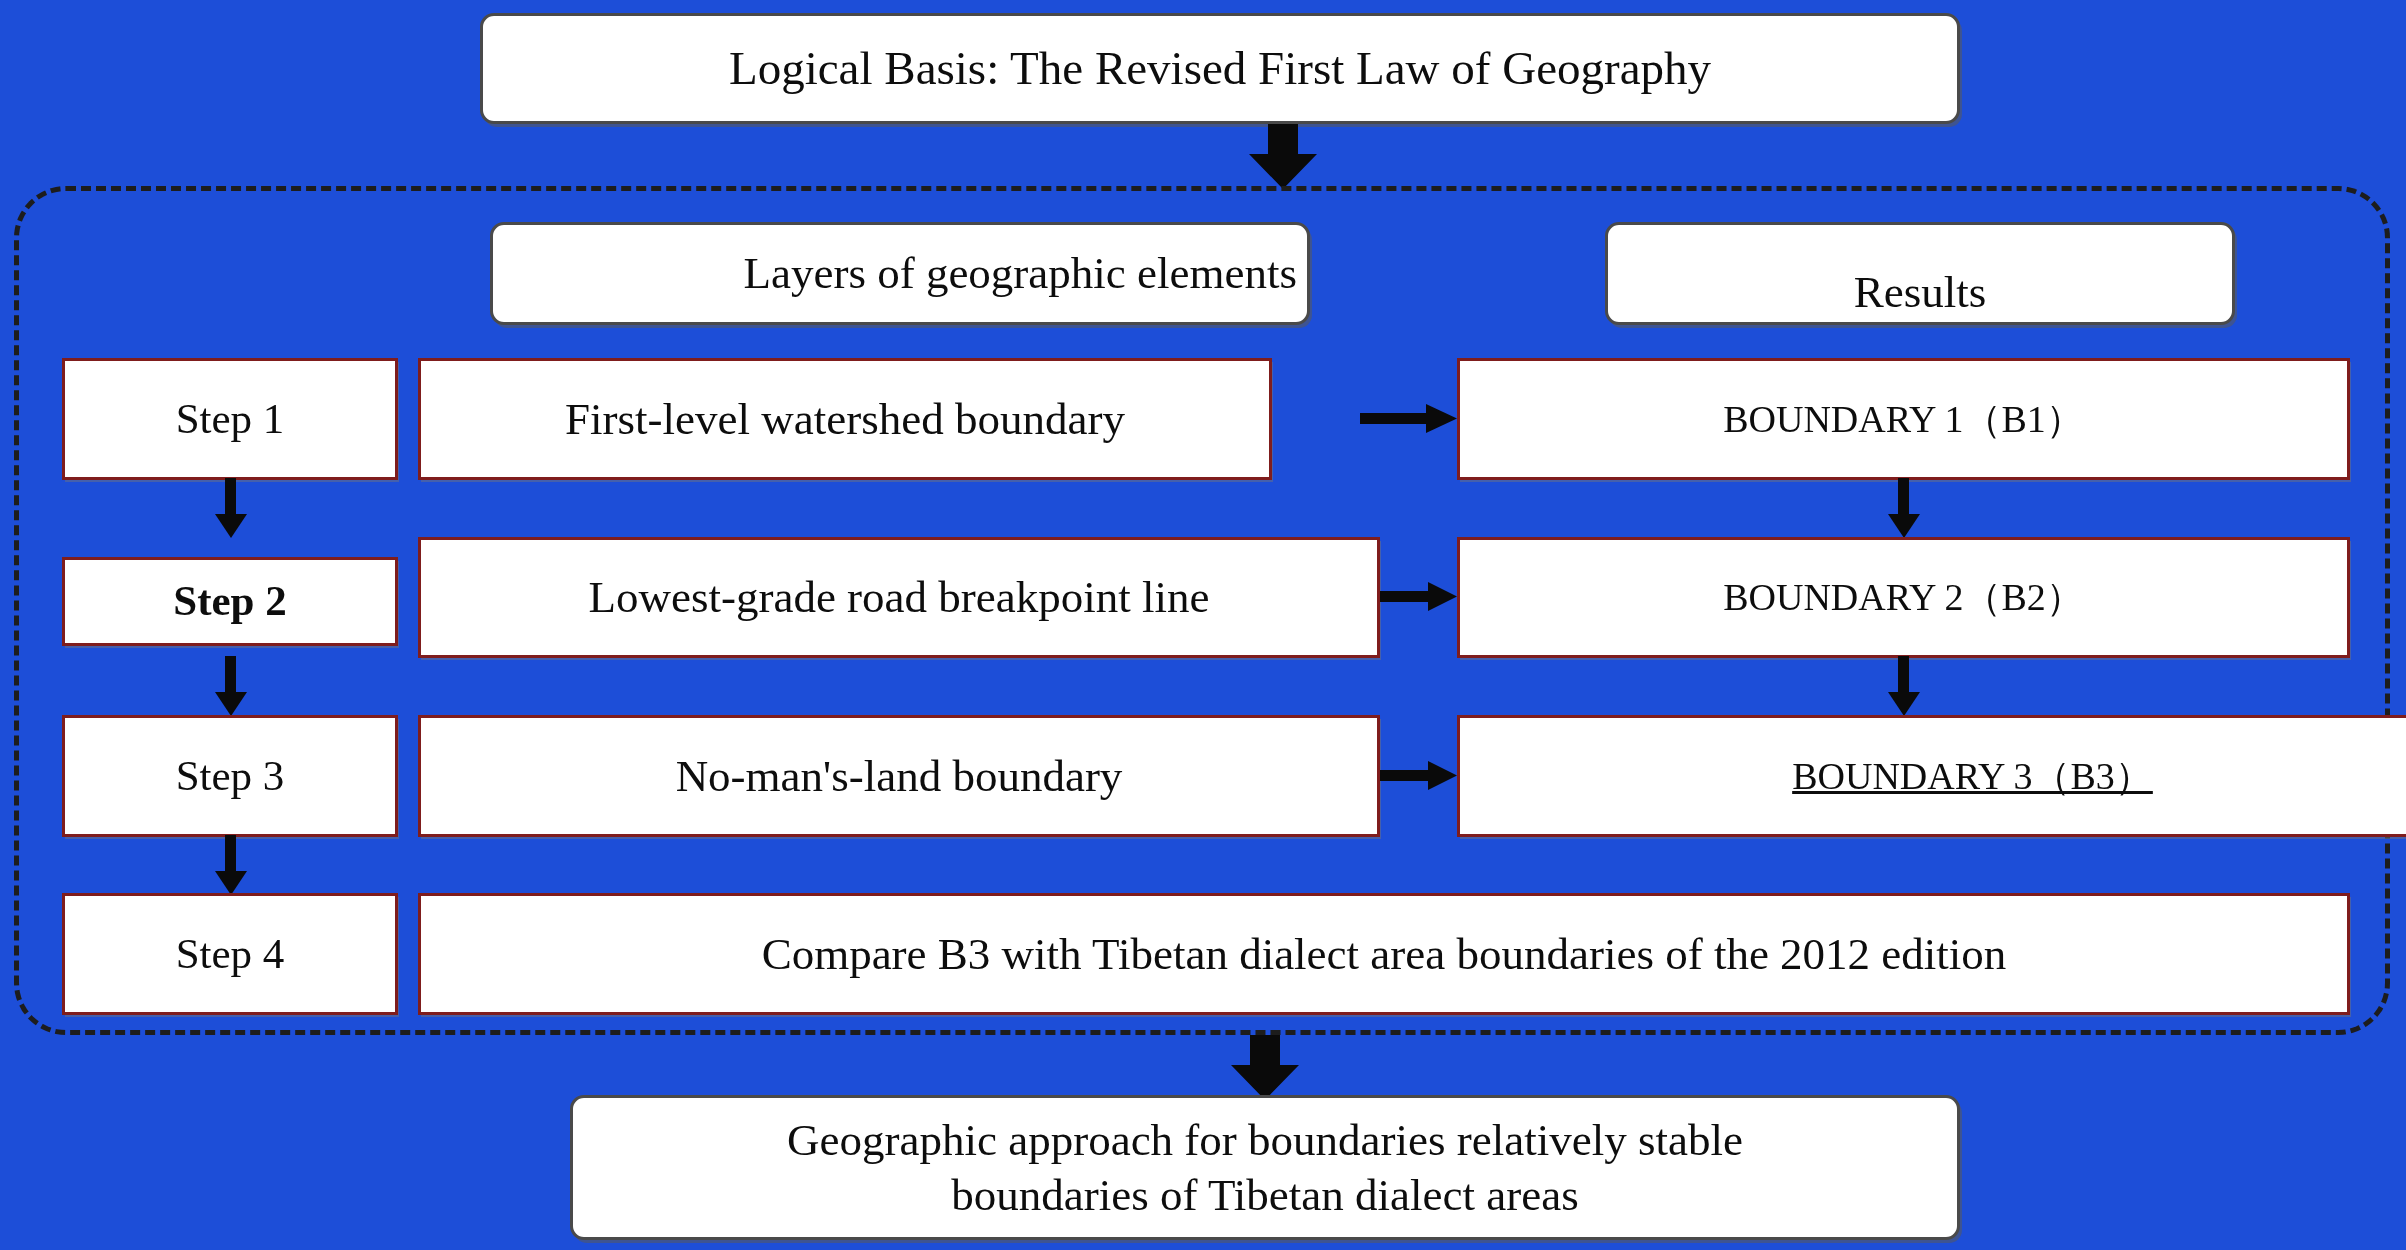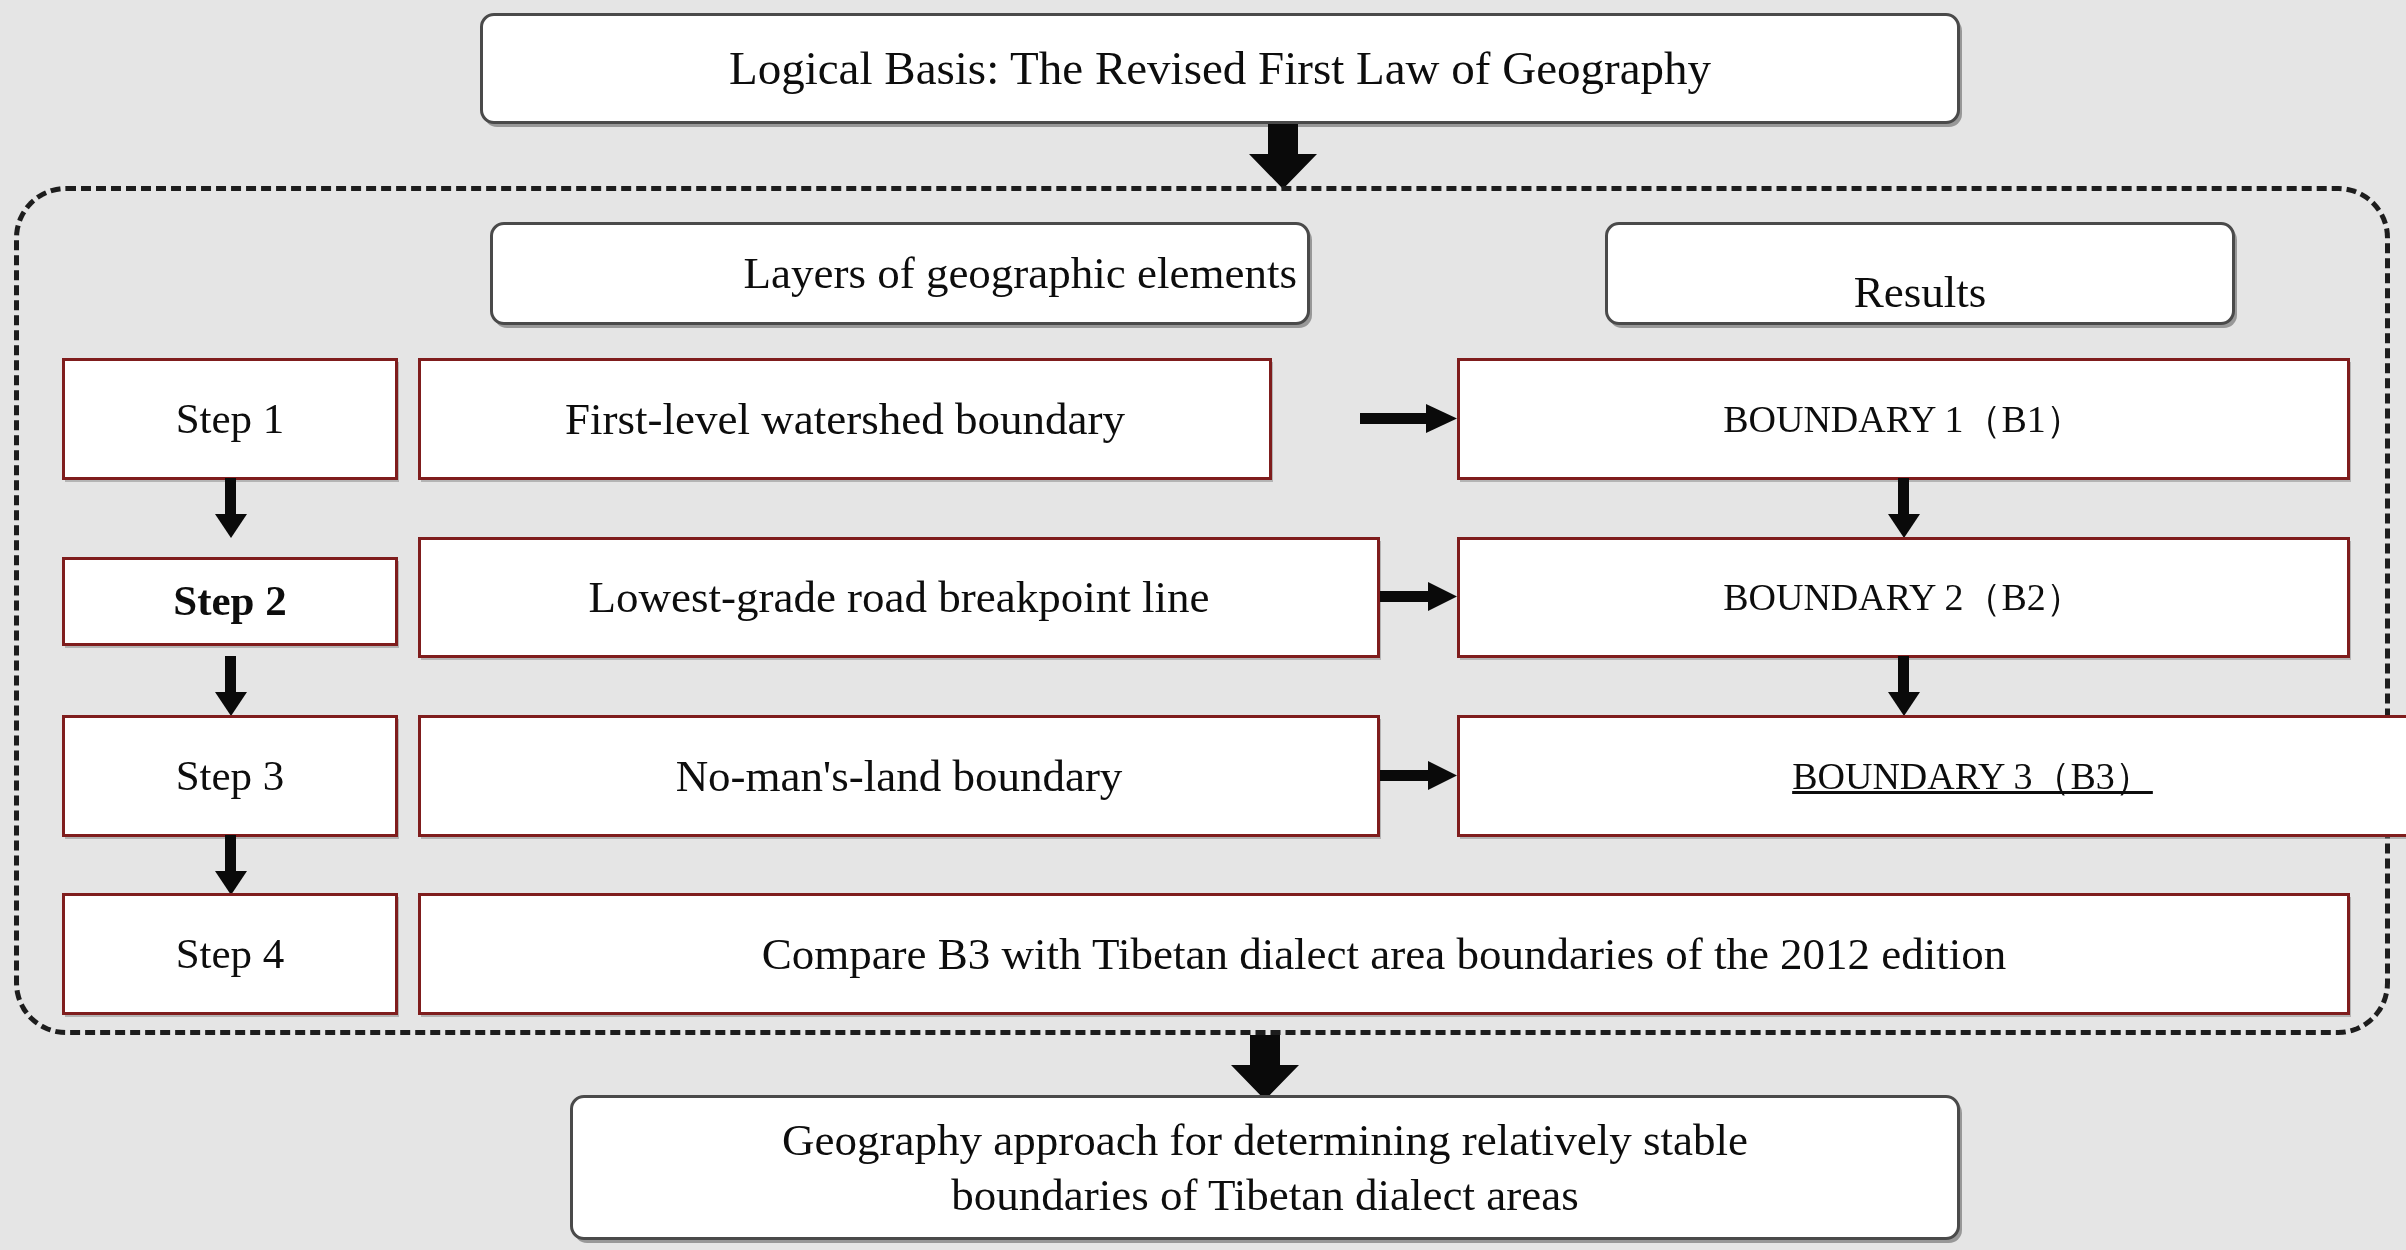--- a/index.html
+++ b/index.html
@@ -6,21 +6,21 @@
   html,body{margin:0;padding:0;background:#ffffff;}
   body{
     font-family:"Liberation Serif","DejaVu Serif",serif;
     color:#0d0d0d;
     -webkit-font-smoothing:antialiased;
   }
   #canvas{
     position:relative;
     width:2406px;
     height:1250px;
-    background:#e5e5e5;
+    background:#1d4ed8;
     overflow:hidden;
   }
 
   
   .node{
     position:absolute;
     box-sizing:border-box;
     display:flex;
     align-items:center;
     justify-content:center;
@@ -172,17 +172,17 @@
 
   <div class="node square t-cell" style="left:418px; top:893px; width:1932px; height:122px;">
     <span class="txt">Compare B3 with Tibetan dialect area boundaries of the 2012 edition</span>
   </div>
 
   <svg class="arrow-svg" style="left:1225px; top:1035px;" width="80" height="66" viewBox="0 0 80 66">
     <polygon class="blk" points="25,0 55,0 55,30 74,30 40,65 6,30 25,30"></polygon>
   </svg>
 
   <div class="node rounded t-bottom" style="left:570px; top:1095px; width:1390px; height:145px; flex-direction:column; justify-content:center;">
-    <span class="txt">Geography approach for determining relatively stable</span>
+    <span class="txt">Geographic approach for boundaries relatively stable</span>
     <span class="txt">boundaries of Tibetan dialect areas</span>
   </div>
 
 </div>
 
 </body></html>

